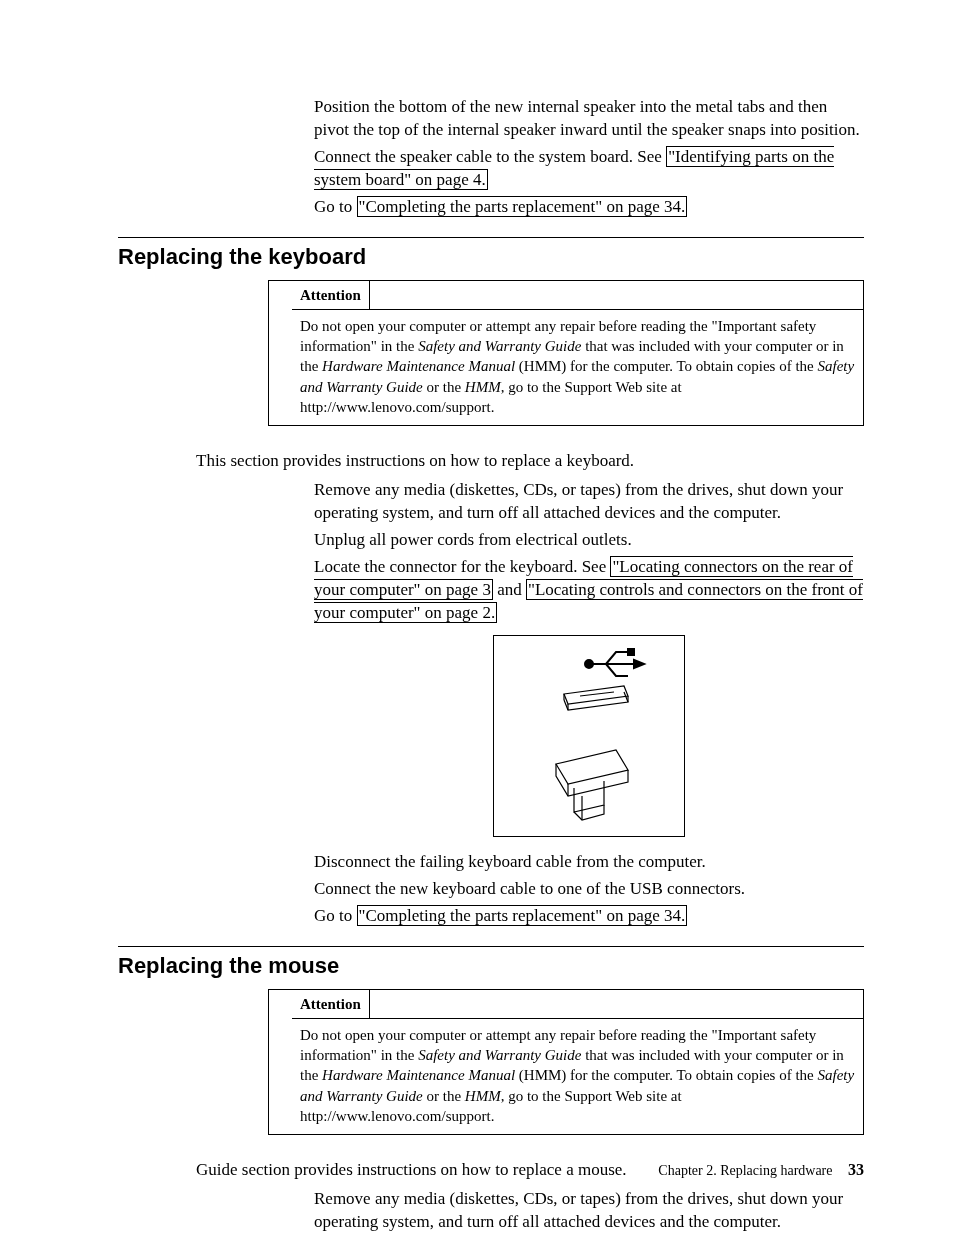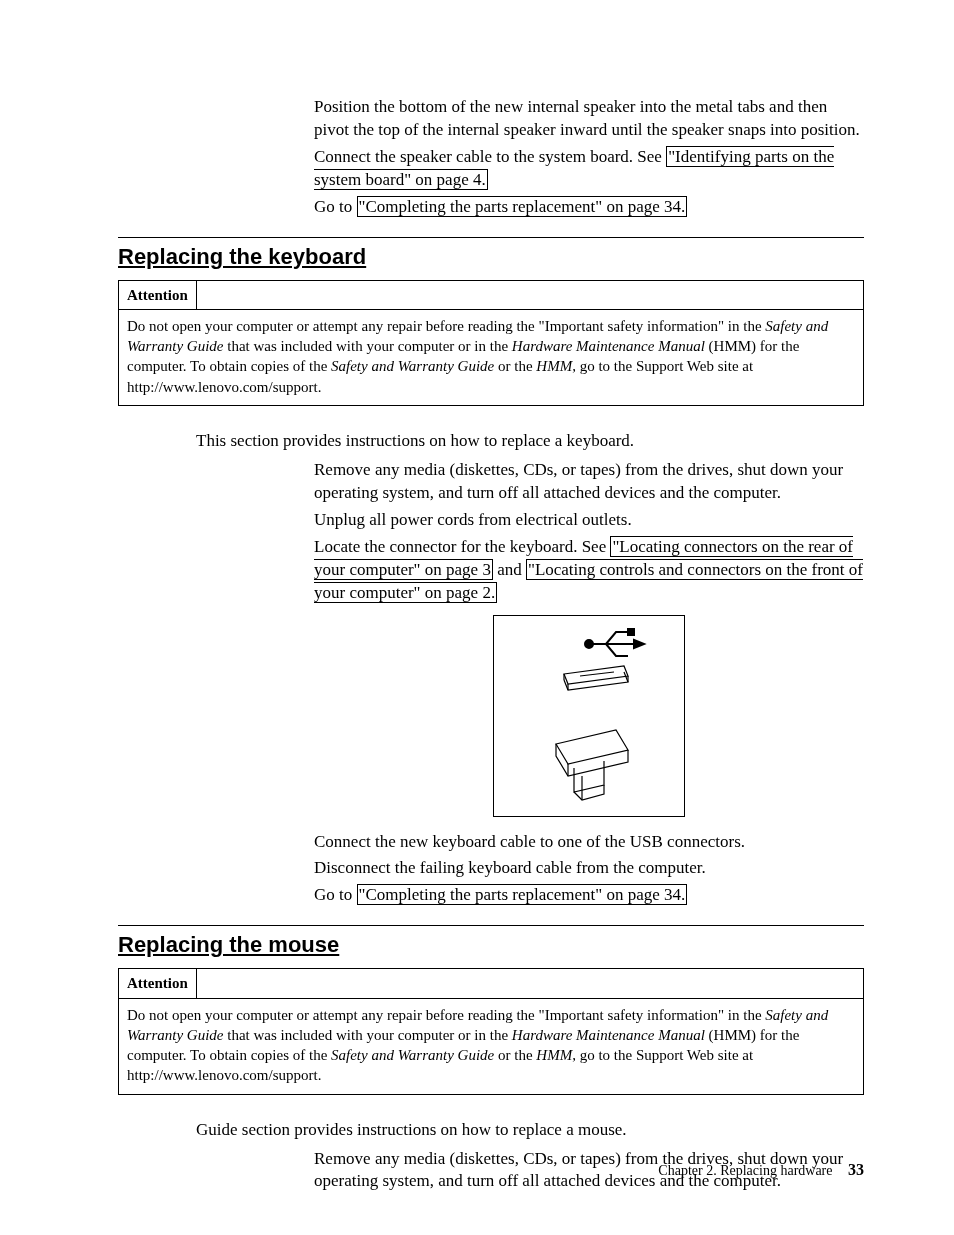--- a/index.html
+++ b/index.html
@@ -29,28 +29,29 @@
   .hr {
     border: none;
     border-top: 1.5px solid #000;
     margin: 18px 0 6px 0;
   }
   .section-heading {
     font-family: Arial, Helvetica, sans-serif;
     font-weight: bold;
     font-size: 22px;
     margin: 0 0 10px 0;
-    text-decoration: underline;
   }
   .attention-box {
     border: 1px solid #000;
+    margin-left: 150px;
     margin-right: 0;
     margin-bottom: 24px;
     font-size: 15px;
     line-height: 1.35;
+    padding-left: 23px;
   }
   .attention-title-wrap{
     border-bottom:1px solid #000;
     padding:0;
     display:flex;
   }
   .attention-title-cell{
     border-right:1px solid #000;
     padding:4px 8px;
     font-weight:bold;
@@ -153,22 +154,22 @@
           <polyline points="62,128 62,140 74,160 134,146 134,134"></polyline>
           <line x1="74" y1="148" x2="74" y2="160"></line>
           <polyline points="80,152 80,176 110,169 110,145"></polyline>
           <polyline points="80,176 88,184 110,178 110,169"></polyline>
           <line x1="88" y1="184" x2="88" y2="160"></line>
         </g>
       </svg>
     </div>
   </div>
 
+  <p class="body-text step">Disconnect the failing keyboard cable from the computer.</p>
   <p class="body-text step">Connect the new keyboard cable to one of the USB connectors.</p>
-  <p class="body-text step">Disconnect the failing keyboard cable from the computer.</p>
   <p class="body-text step">
     <span>Go to </span><span class="link-box">"Completing the parts replacement" on page 34.</span>
   </p>
 
   <hr class="hr">
   <h2 class="section-heading">Replacing the mouse</h2>
 
   <div class="attention-box">
     <div class="attention-title-wrap">
       <div class="attention-title-cell">Attention</div>

